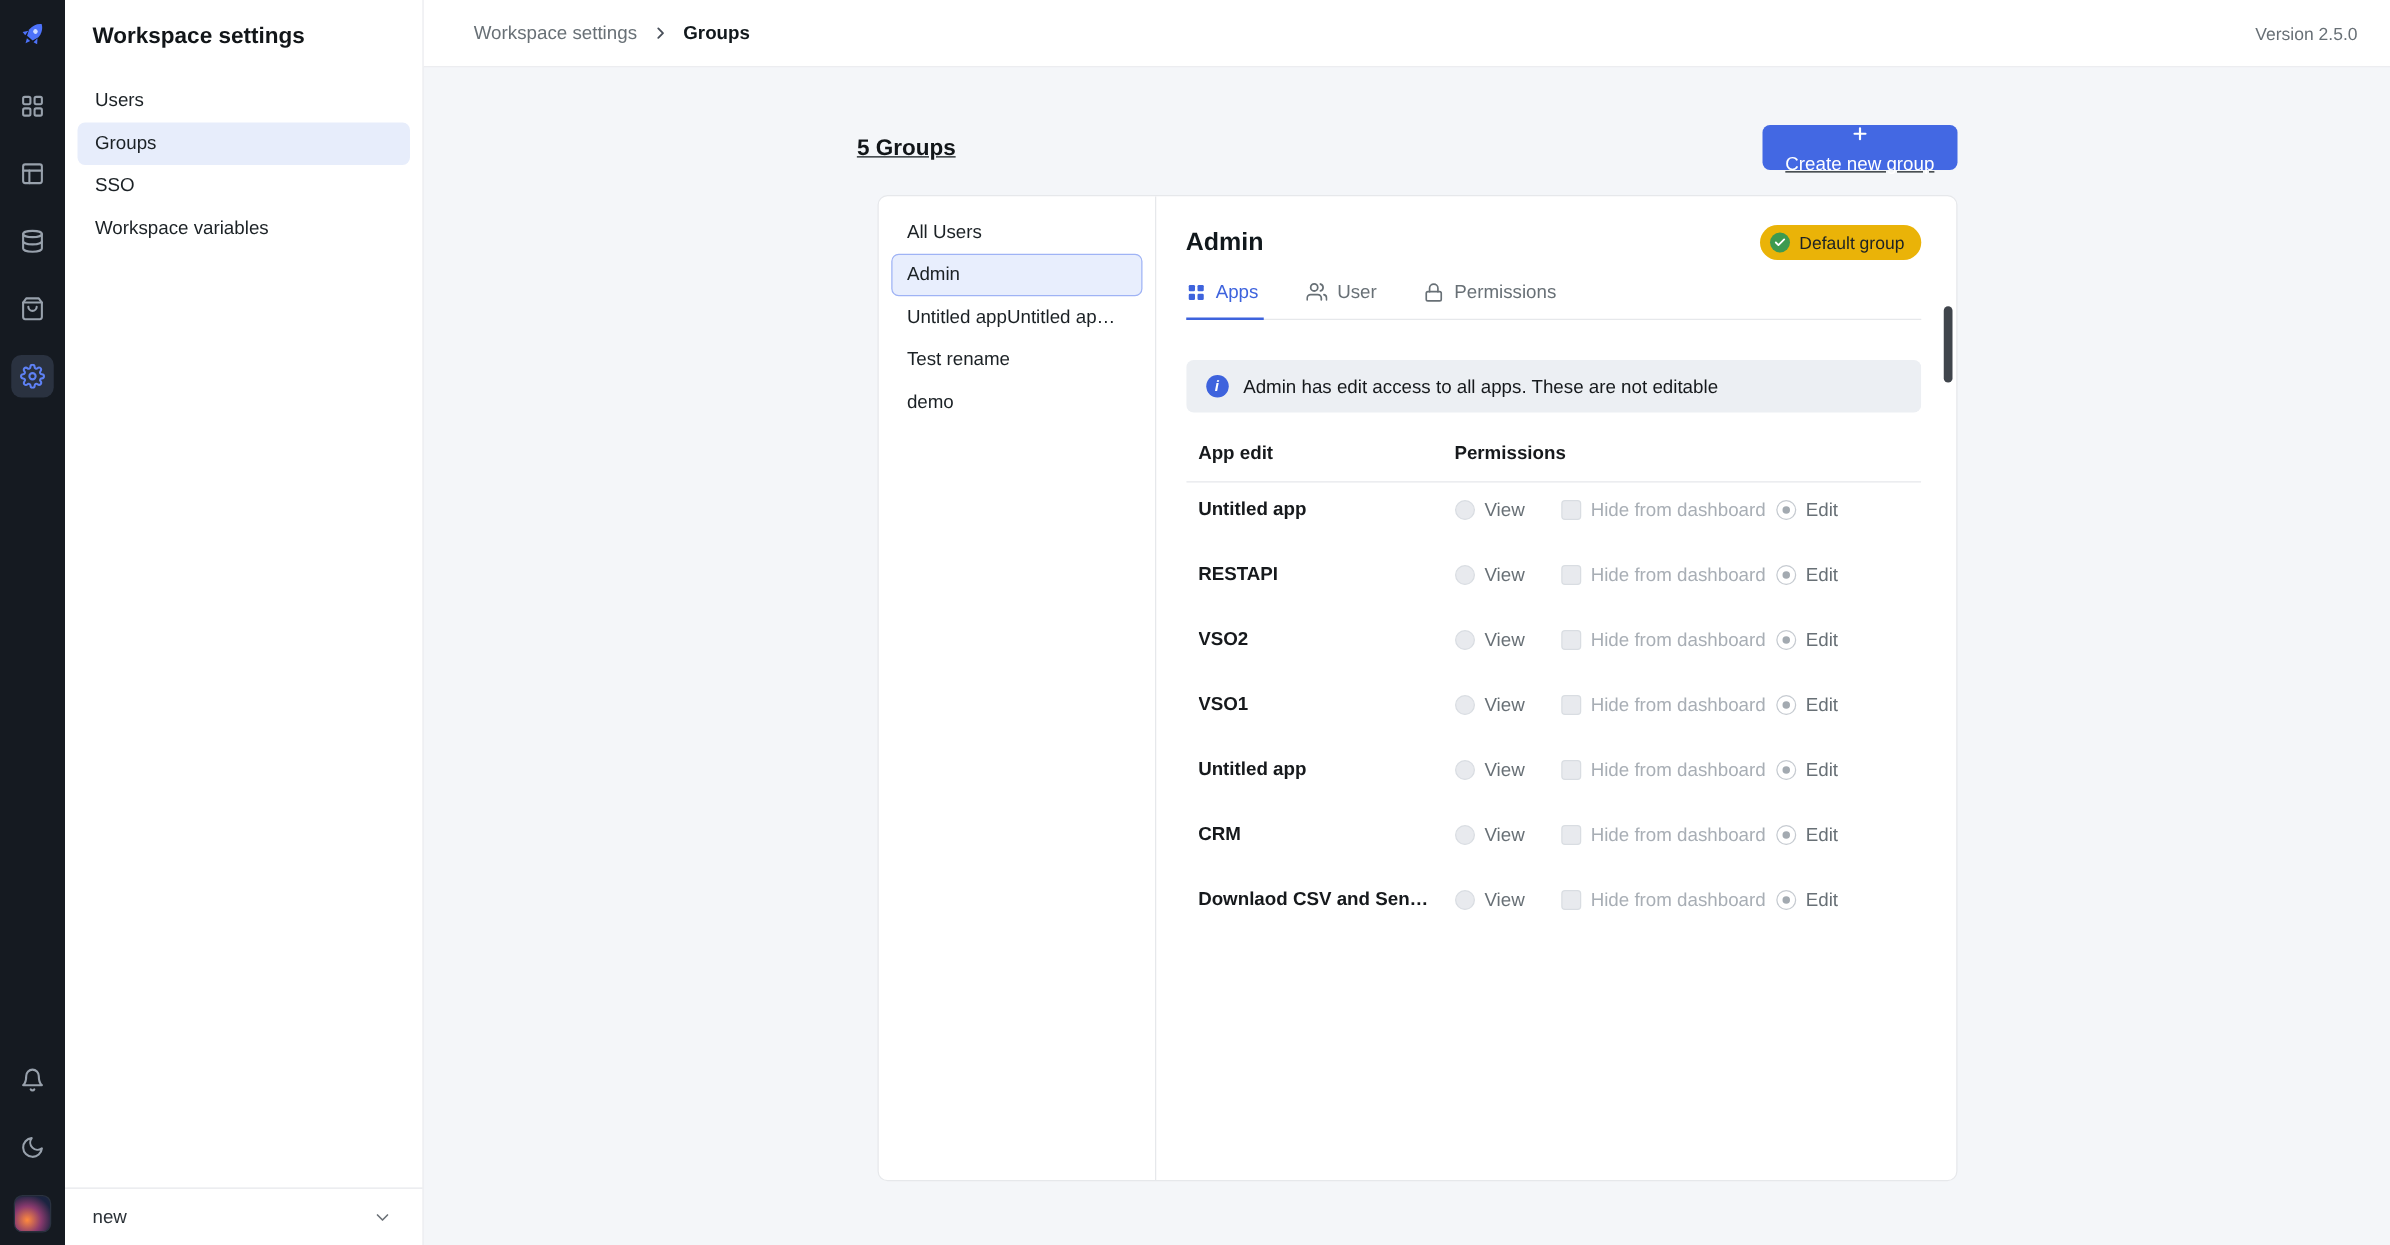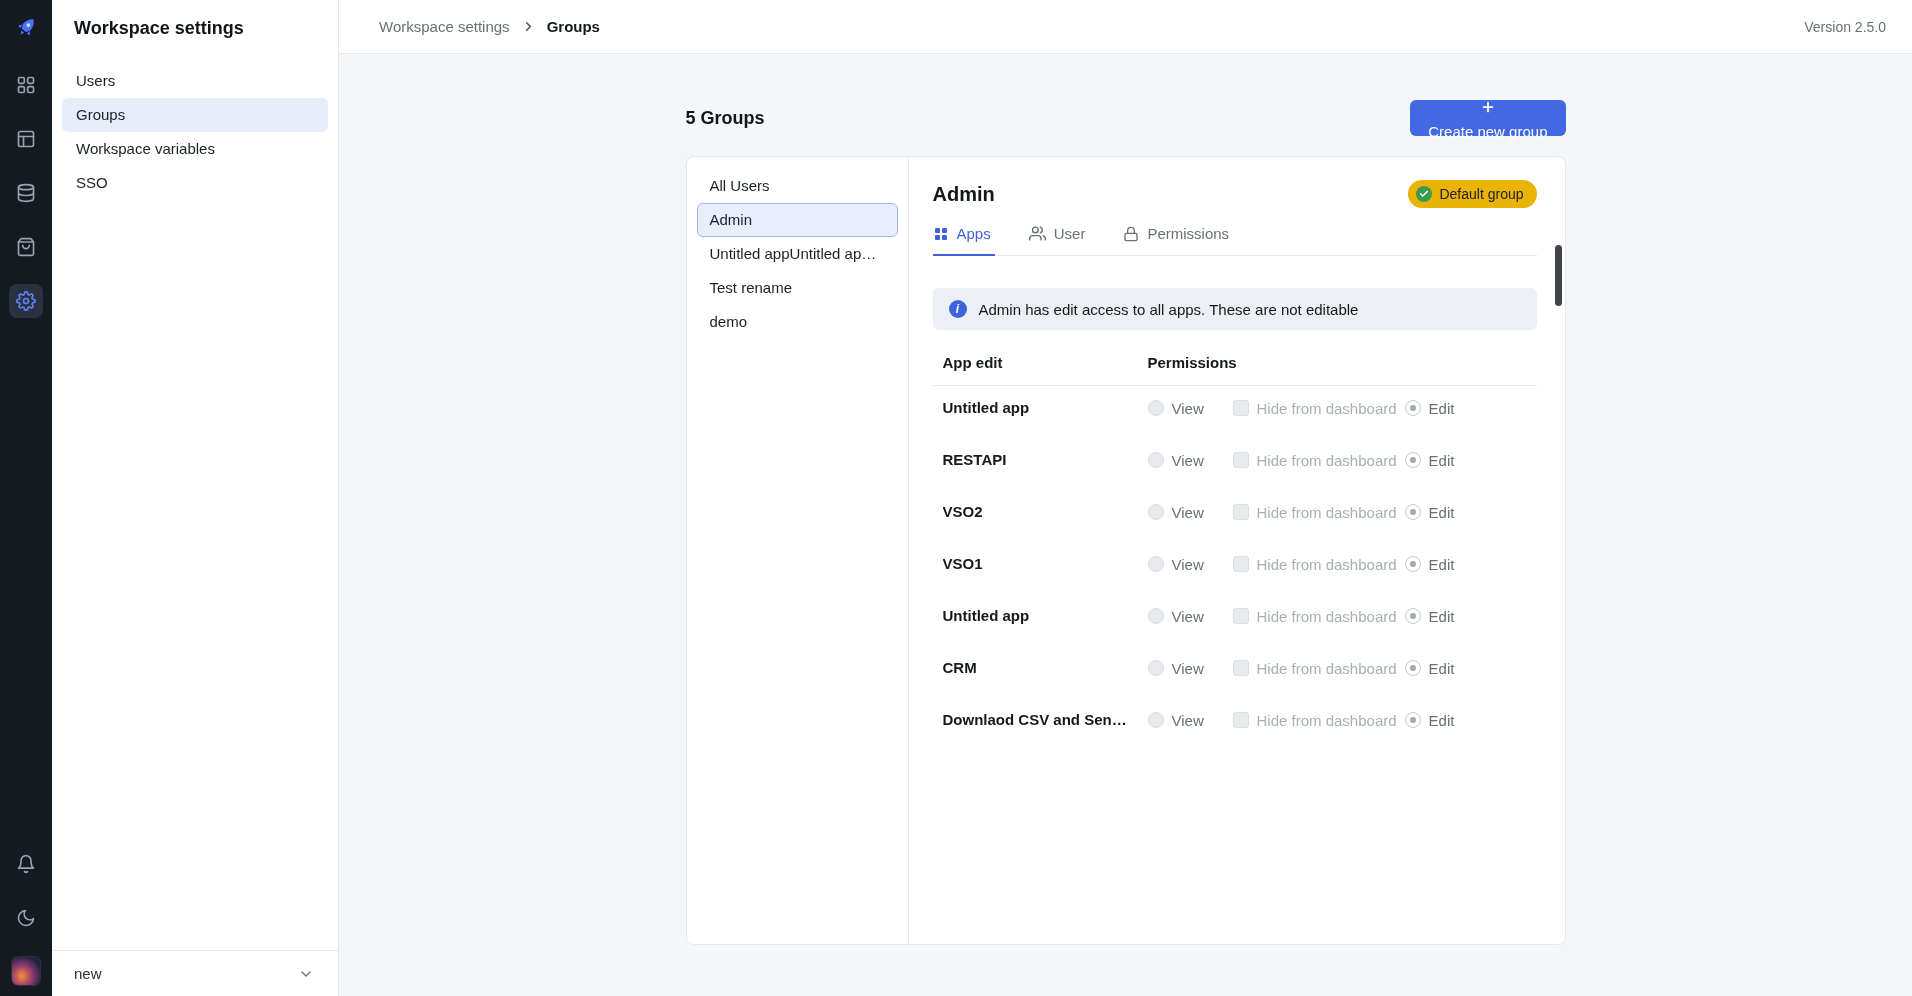--- a/index.html
+++ b/index.html
@@ -54,34 +54,34 @@
     display:flex; align-items:center; padding:0 26px 0 40px;
   }
   .crumb-root { font-size:15px; color:#687076; cursor:pointer; }
   .crumb-sep { margin:0 11px; display:grid; place-items:center; color:#49505A; }
   .crumb-current { font-size:15px; font-weight:700; color:#11181C; }
   .version { margin-left:auto; font-size:14px; color:#687076; }
 
   
   .content { position:absolute; left:339px; top:54px; width:1573px; height:942px; background:#F4F6F9; }
   .content-inner { width:880px; margin:0 auto; position:relative; }
-  .page-head { margin-top:46px; height:36px; display:flex; align-items:center; justify-content:space-between; }
+  .page-head { margin-top:46px; height:36px; display:flex; align-items:center; justify-content:space-between;text-decoration:underline; }
   .count-label { font-size:18px; font-weight:600; color:#121619; }
   .btn-primary {
     height:36px; padding:0 18px; border:none; border-radius:6px;
     background:#4368E3; color:#fff; font-size:15px; font-weight:500;
     display:flex; align-items:center; gap:9px; cursor:pointer;
     font-family:inherit;
     flex-direction:column;
   }
 
   
   .card {
     margin-top:20px; height:789px; background:#fff; border:1px solid #E6E8EB;
-    border-radius:8px; display:flex; position:relative; overflow:hidden;
+    border-radius:8px; display:flex; position:relative; overflow:hidden;margin-left:16px;
   }
   .group-list { width:222px; border-right:1px solid #E6E8EB; padding:12px 10px; flex:none; }
   .group-item {
     height:34px; line-height:32px; padding:0 12px; border-radius:6px; border:1px solid transparent;
     font-size:15px; color:#1B2125; cursor:pointer; white-space:nowrap; overflow:hidden; text-overflow:ellipsis;
   }
   .group-item.selected { background:#E8EEFD; border-color:#9FB3F5; }
 
   .panel { flex:1; padding:22px 28px 0 24px; min-width:0; }
   .panel-head { display:flex; align-items:center; justify-content:space-between; height:30px; }
@@ -194,22 +194,22 @@
     </div>
     <div class="avatar"></div>
   </div>
 </div>
 
 <div class="sidebar">
   <div class="sidebar-title">Workspace settings</div>
   <div class="side-menu">
     <div class="side-item">Users</div>
     <div class="side-item active">Groups</div>
+    <div class="side-item">SSO</div>
     <div class="side-item">Workspace variables</div>
-    <div class="side-item">SSO</div>
   </div>
   <div class="ws-switcher">
     <span class="ws-name">new</span>
     <span class="chev">
       <svg width="16" height="16" viewBox="0 0 24 24" fill="none" stroke="currentColor" stroke-width="2" stroke-linecap="round" stroke-linejoin="round">
           <polyline points="6 9 12 15 18 9"></polyline>
         </svg>
     </span>
   </div>
 </div>

